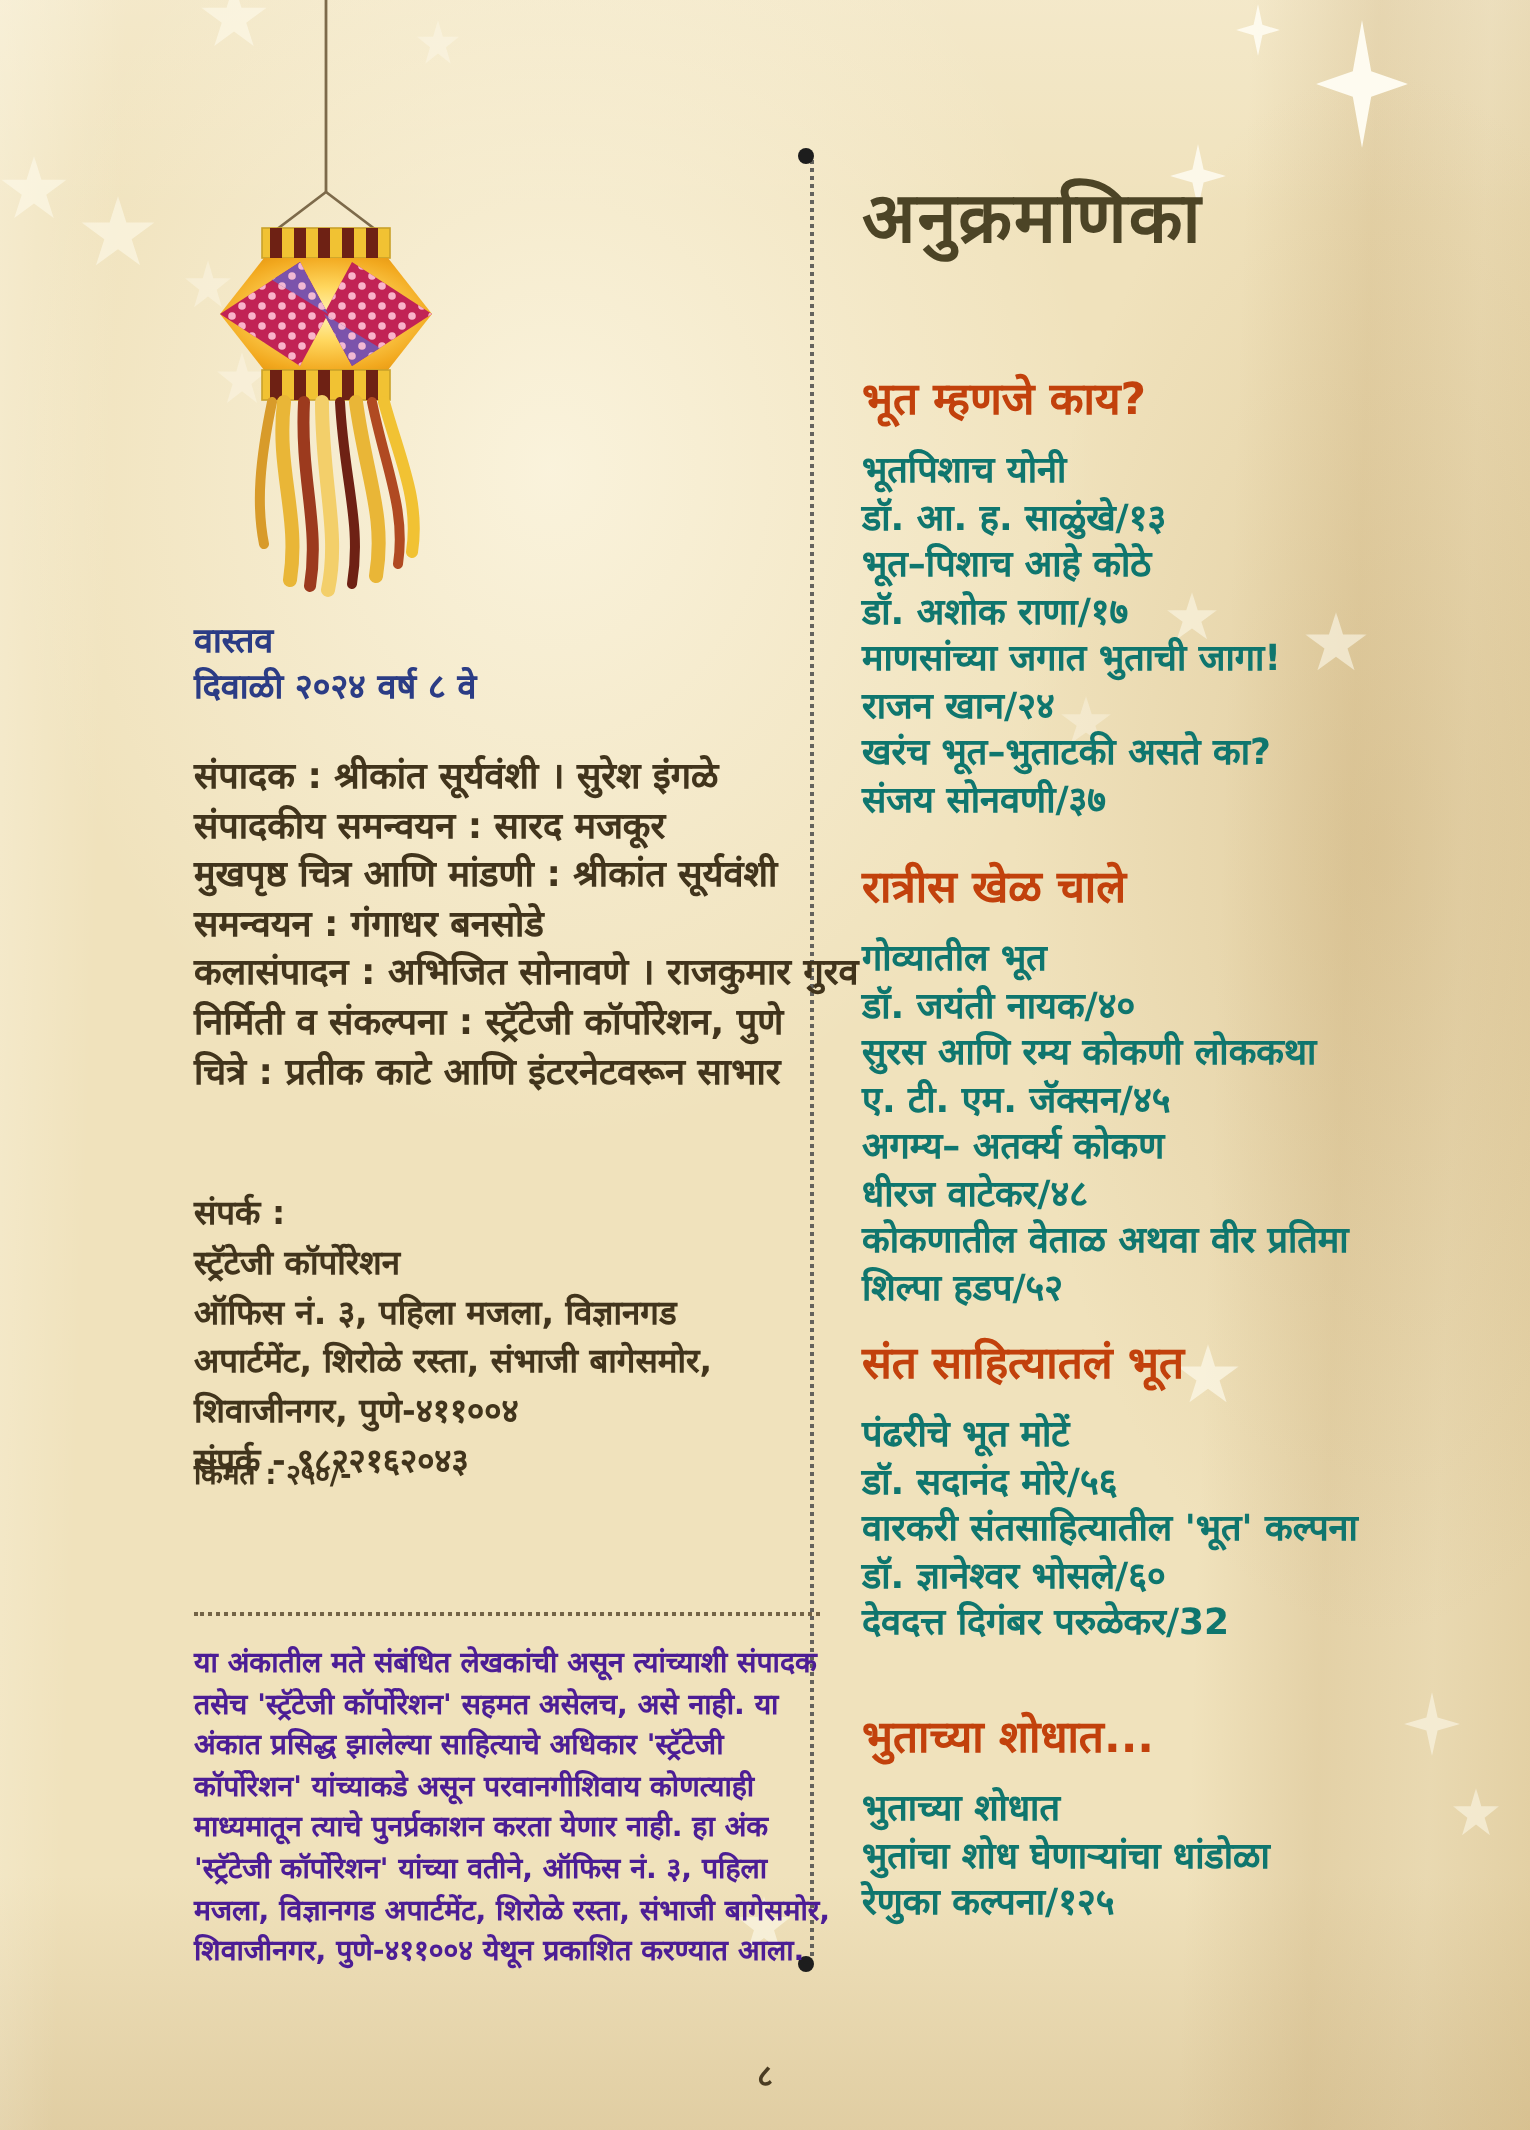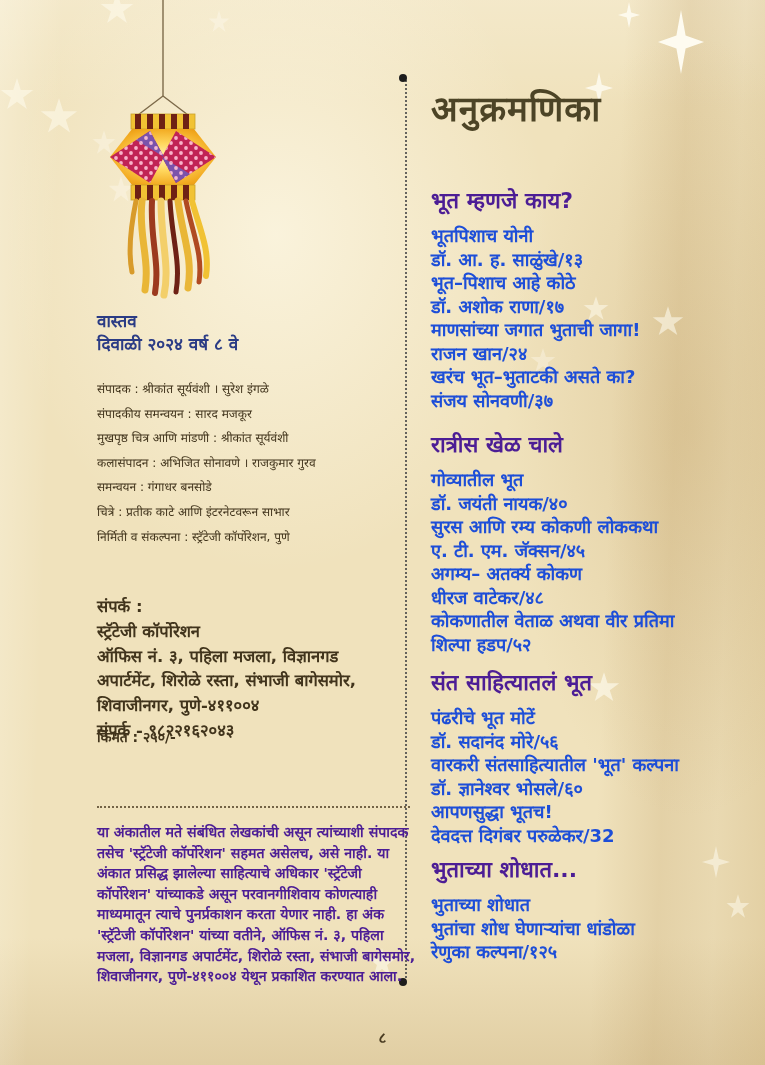--- a/index.html
+++ b/index.html
@@ -26,34 +26,34 @@
   
   .v-divider{position:absolute;left:405px;top:80px;height:898px;width:0;
     border-left:2px dotted #4c4c4c;opacity:.85;}
   .v-dot{position:absolute;width:8px;height:8px;border-radius:50%;background:#1d1d1d;}
   .h-divider{position:absolute;left:0;top:806px;width:313px;height:0;
     border-top:2px dotted #66563a;opacity:.9;}
 
   .left-col{position:absolute;left:97px;top:0;width:318px;height:100%;}
   .masthead{position:absolute;top:310px;left:0;color:#2b3c85;font-weight:bold;
     font-size:17px;line-height:23px;}
-  .credits{position:absolute;top:377px;left:0;color:#41341c;font-weight:normal;
-    font-size:12px;line-height:24.6px;white-space:nowrap;}
+  .credits{position:absolute;top:377px;left:0;color:#41341c;font-weight:bold;
+    font-size:18px;line-height:24.6px;white-space:nowrap;}
   .contact{position:absolute;top:563px;left:0;color:#41341c;font-weight:bold;
     font-size:16.5px;line-height:24.8px;margin-top:32px;}
   .price{position:absolute;top:727px;left:0;color:#41341c;font-weight:bold;font-size:14px;}
   .disclaimer{position:absolute;top:822px;left:0;width:320px;color:#4c1d95;
     font-weight:bold;font-size:14.2px;line-height:20.6px;}
 
   .right-col{position:absolute;left:431px;top:0;width:330px;height:100%;}
   .toc-title{position:absolute;top:84px;left:0;font-size:35px;font-weight:bold;
     color:#4c4426;letter-spacing:1px;}
   .toc-section{position:absolute;left:0;width:330px;}
-  .toc-heading{color:#4c1d95;font-size:22px;font-weight:bold;line-height:30px;margin-bottom:8px;}
-  .toc-entry-title,.toc-entry-author{color:#1d4ed8;font-size:18px;font-weight:bold;line-height:23.5px;}
+  .toc-heading{color:#c2410c;font-size:22px;font-weight:bold;line-height:30px;margin-bottom:8px;}
+  .toc-entry-title,.toc-entry-author{color:#0f766e;font-size:18px;font-weight:bold;line-height:23.5px;}
 
   .page-number{position:absolute;left:0;top:1027px;width:765px;text-align:center;
     color:#4a3c22;font-weight:bold;font-size:15px;}
 </style>
 </head>
 <body>
 
 <div class="page">
 
   <div class="star4" style="left:618px;top:2px;width:22px;height:26px;opacity:.85;"></div>
@@ -131,24 +131,24 @@
 
   <div class="left-col">
     <div class="masthead">
       <div>वास्तव</div>
       <div>दिवाळी २०२४ वर्ष ८ वे</div>
     </div>
     <div class="credits" id="credits">
         <div class="credit-line">संपादक : श्रीकांत सूर्यवंशी । सुरेश इंगळे</div>
         <div class="credit-line">संपादकीय समन्वयन : सारद मजकूर</div>
         <div class="credit-line">मुखपृष्ठ चित्र आणि मांडणी : श्रीकांत सूर्यवंशी</div>
+        <div class="credit-line">समन्वयन : गंगाधर बनसोडे</div>
         <div class="credit-line">कलासंपादन : अभिजित सोनावणे । राजकुमार गुरव</div>
-        <div class="credit-line">समन्वयन : गंगाधर बनसोडे</div>
+        <div class="credit-line">निर्मिती व संकल्पना : स्ट्रॅटेजी कॉर्पोरेशन, पुणे</div>
         <div class="credit-line">चित्रे : प्रतीक काटे आणि इंटरनेटवरून साभार</div>
-        <div class="credit-line">निर्मिती व संकल्पना : स्ट्रॅटेजी कॉर्पोरेशन, पुणे</div>
       </div>
     <div class="contact">
       <div>संपर्क :</div>
       <div id="contact-lines">
           <div class="contact-line">स्ट्रॅटेजी कॉर्पोरेशन</div>
           <div class="contact-line">ऑफिस नं. ३, पहिला मजला, विज्ञानगड</div>
           <div class="contact-line">अपार्टमेंट, शिरोळे रस्ता, संभाजी बागेसमोर,</div>
           <div class="contact-line">शिवाजीनगर, पुणे-४११००४</div>
           <div class="contact-line">संपर्क - ९८२२१६२०४३</div>
         </div>
@@ -182,21 +182,20 @@
           <div class="toc-entry-author">धीरज वाटेकर/४८</div>
           <div class="toc-entry-title">कोकणातील वेताळ अथवा वीर प्रतिमा</div>
           <div class="toc-entry-author">शिल्पा हडप/५२</div>
         </div>
         <div class="toc-section" style="top: 668px;">
           <div class="toc-heading">संत साहित्यातलं भूत</div>
           <div class="toc-entry-title">पंढरीचे भूत मोटें</div>
           <div class="toc-entry-author">डॉ. सदानंद मोरे/५६</div>
           <div class="toc-entry-title">वारकरी संतसाहित्यातील 'भूत' कल्पना</div>
           <div class="toc-entry-author">डॉ. ज्ञानेश्वर भोसले/६०</div>
-          <div class="toc-entry-title">आपणसुद्धा भूतच!</div>
           <div class="toc-entry-author">देवदत्त दिगंबर परुळेकर/32</div>
         </div>
         <div class="toc-section" style="top: 855px;">
           <div class="toc-heading">भुताच्या शोधात...</div>
           <div class="toc-entry-title">भुताच्या शोधात</div>
           <div class="toc-entry-title">भुतांचा शोध घेणाऱ्यांचा धांडोळा</div>
           <div class="toc-entry-author">रेणुका कल्पना/१२५</div>
         </div>
       </div>
   </div>

